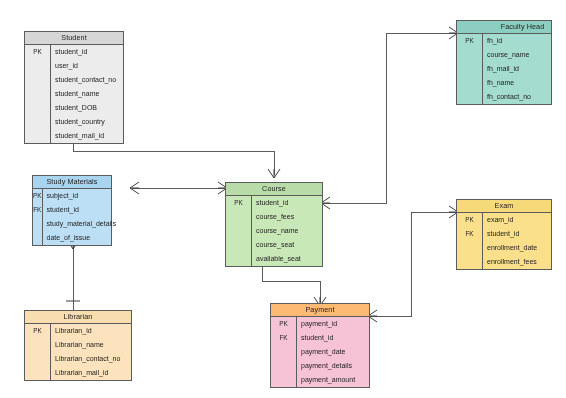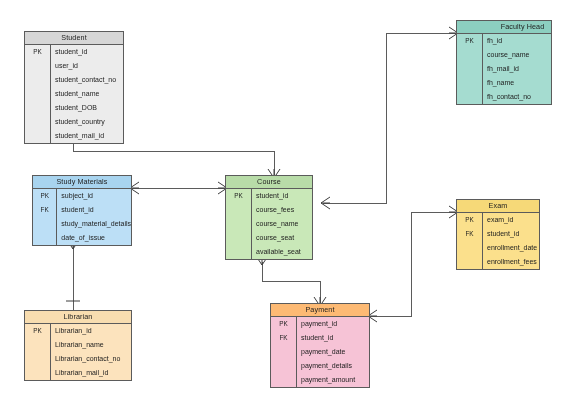--- a/index.html
+++ b/index.html
@@ -187,59 +187,59 @@
       <div class="attrcol">
         <div class="attrcell">fh_id</div>
         <div class="attrcell">course_name</div>
         <div class="attrcell">fh_mail_id</div>
         <div class="attrcell">fh_name</div>
         <div class="attrcell">fh_contact_no</div>
       </div>
     </div>
   </div>
 
-  <div class="entity c-blue" style="left:32px;top:175px;width:100px;">
+  <div class="entity c-blue" style="left:32px;top:175px;width:80px;">
     <div class="ent-title">Study Materials</div>
     <div class="ent-body">
       <div class="keycol">
         <div class="keycell">PK</div>
         <div class="keycell">FK</div>
         <div class="keycell"></div>
         <div class="keycell"></div>
       </div>
       <div class="attrcol">
         <div class="attrcell">subject_id</div>
         <div class="attrcell">student_id</div>
         <div class="attrcell">study_material_details</div>
         <div class="attrcell">date_of_issue</div>
       </div>
     </div>
   </div>
 
-  <div class="entity c-green" style="left:225px;top:175px;width:88px;">
+  <div class="entity c-green" style="left:225px;top:182px;width:98px;">
     <div class="ent-title">Course</div>
     <div class="ent-body">
       <div class="keycol">
         <div class="keycell">PK</div>
         <div class="keycell"></div>
         <div class="keycell"></div>
         <div class="keycell"></div>
         <div class="keycell"></div>
       </div>
       <div class="attrcol">
         <div class="attrcell">student_id</div>
         <div class="attrcell">course_fees</div>
         <div class="attrcell">course_name</div>
         <div class="attrcell">course_seat</div>
         <div class="attrcell">available_seat</div>
       </div>
     </div>
   </div>
 
-  <div class="entity c-yellow" style="left:456px;top:199px;width:84px;">
+  <div class="entity c-yellow" style="left:456px;top:199px;width:96px;">
     <div class="ent-title">Exam</div>
     <div class="ent-body">
       <div class="keycol">
         <div class="keycell">PK</div>
         <div class="keycell">FK</div>
         <div class="keycell"></div>
         <div class="keycell"></div>
       </div>
       <div class="attrcol">
         <div class="attrcell">exam_id</div>

